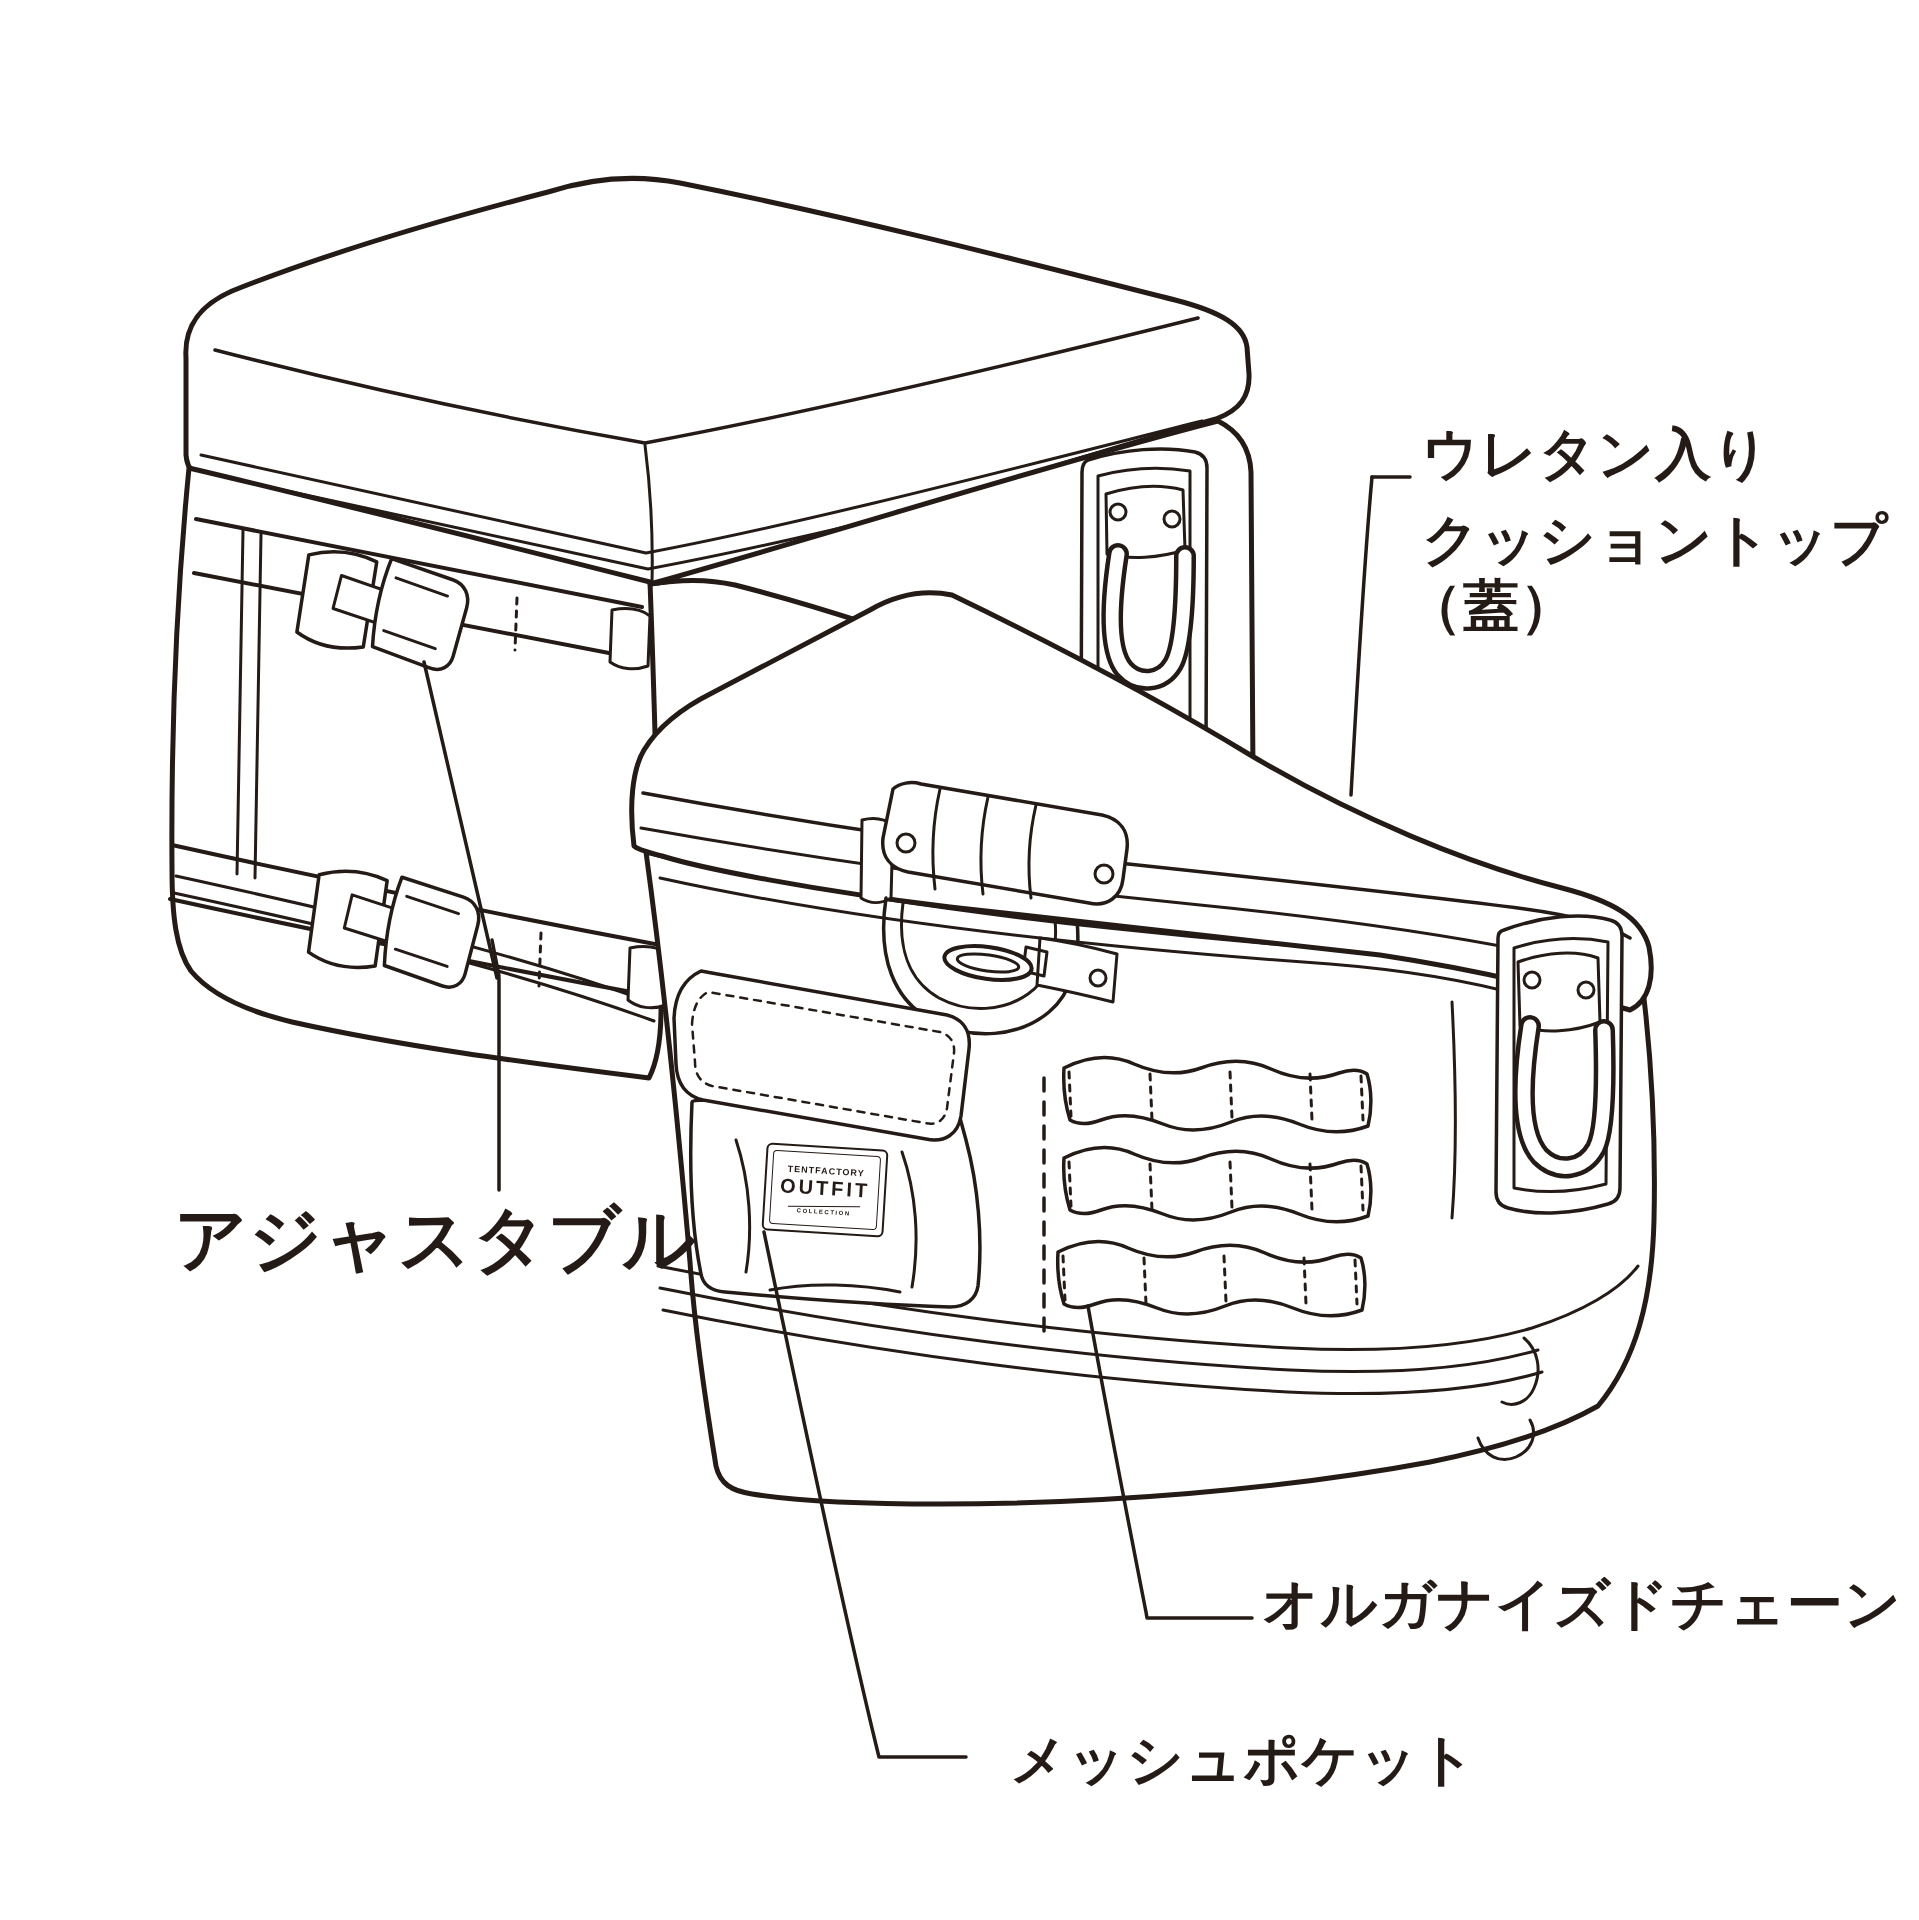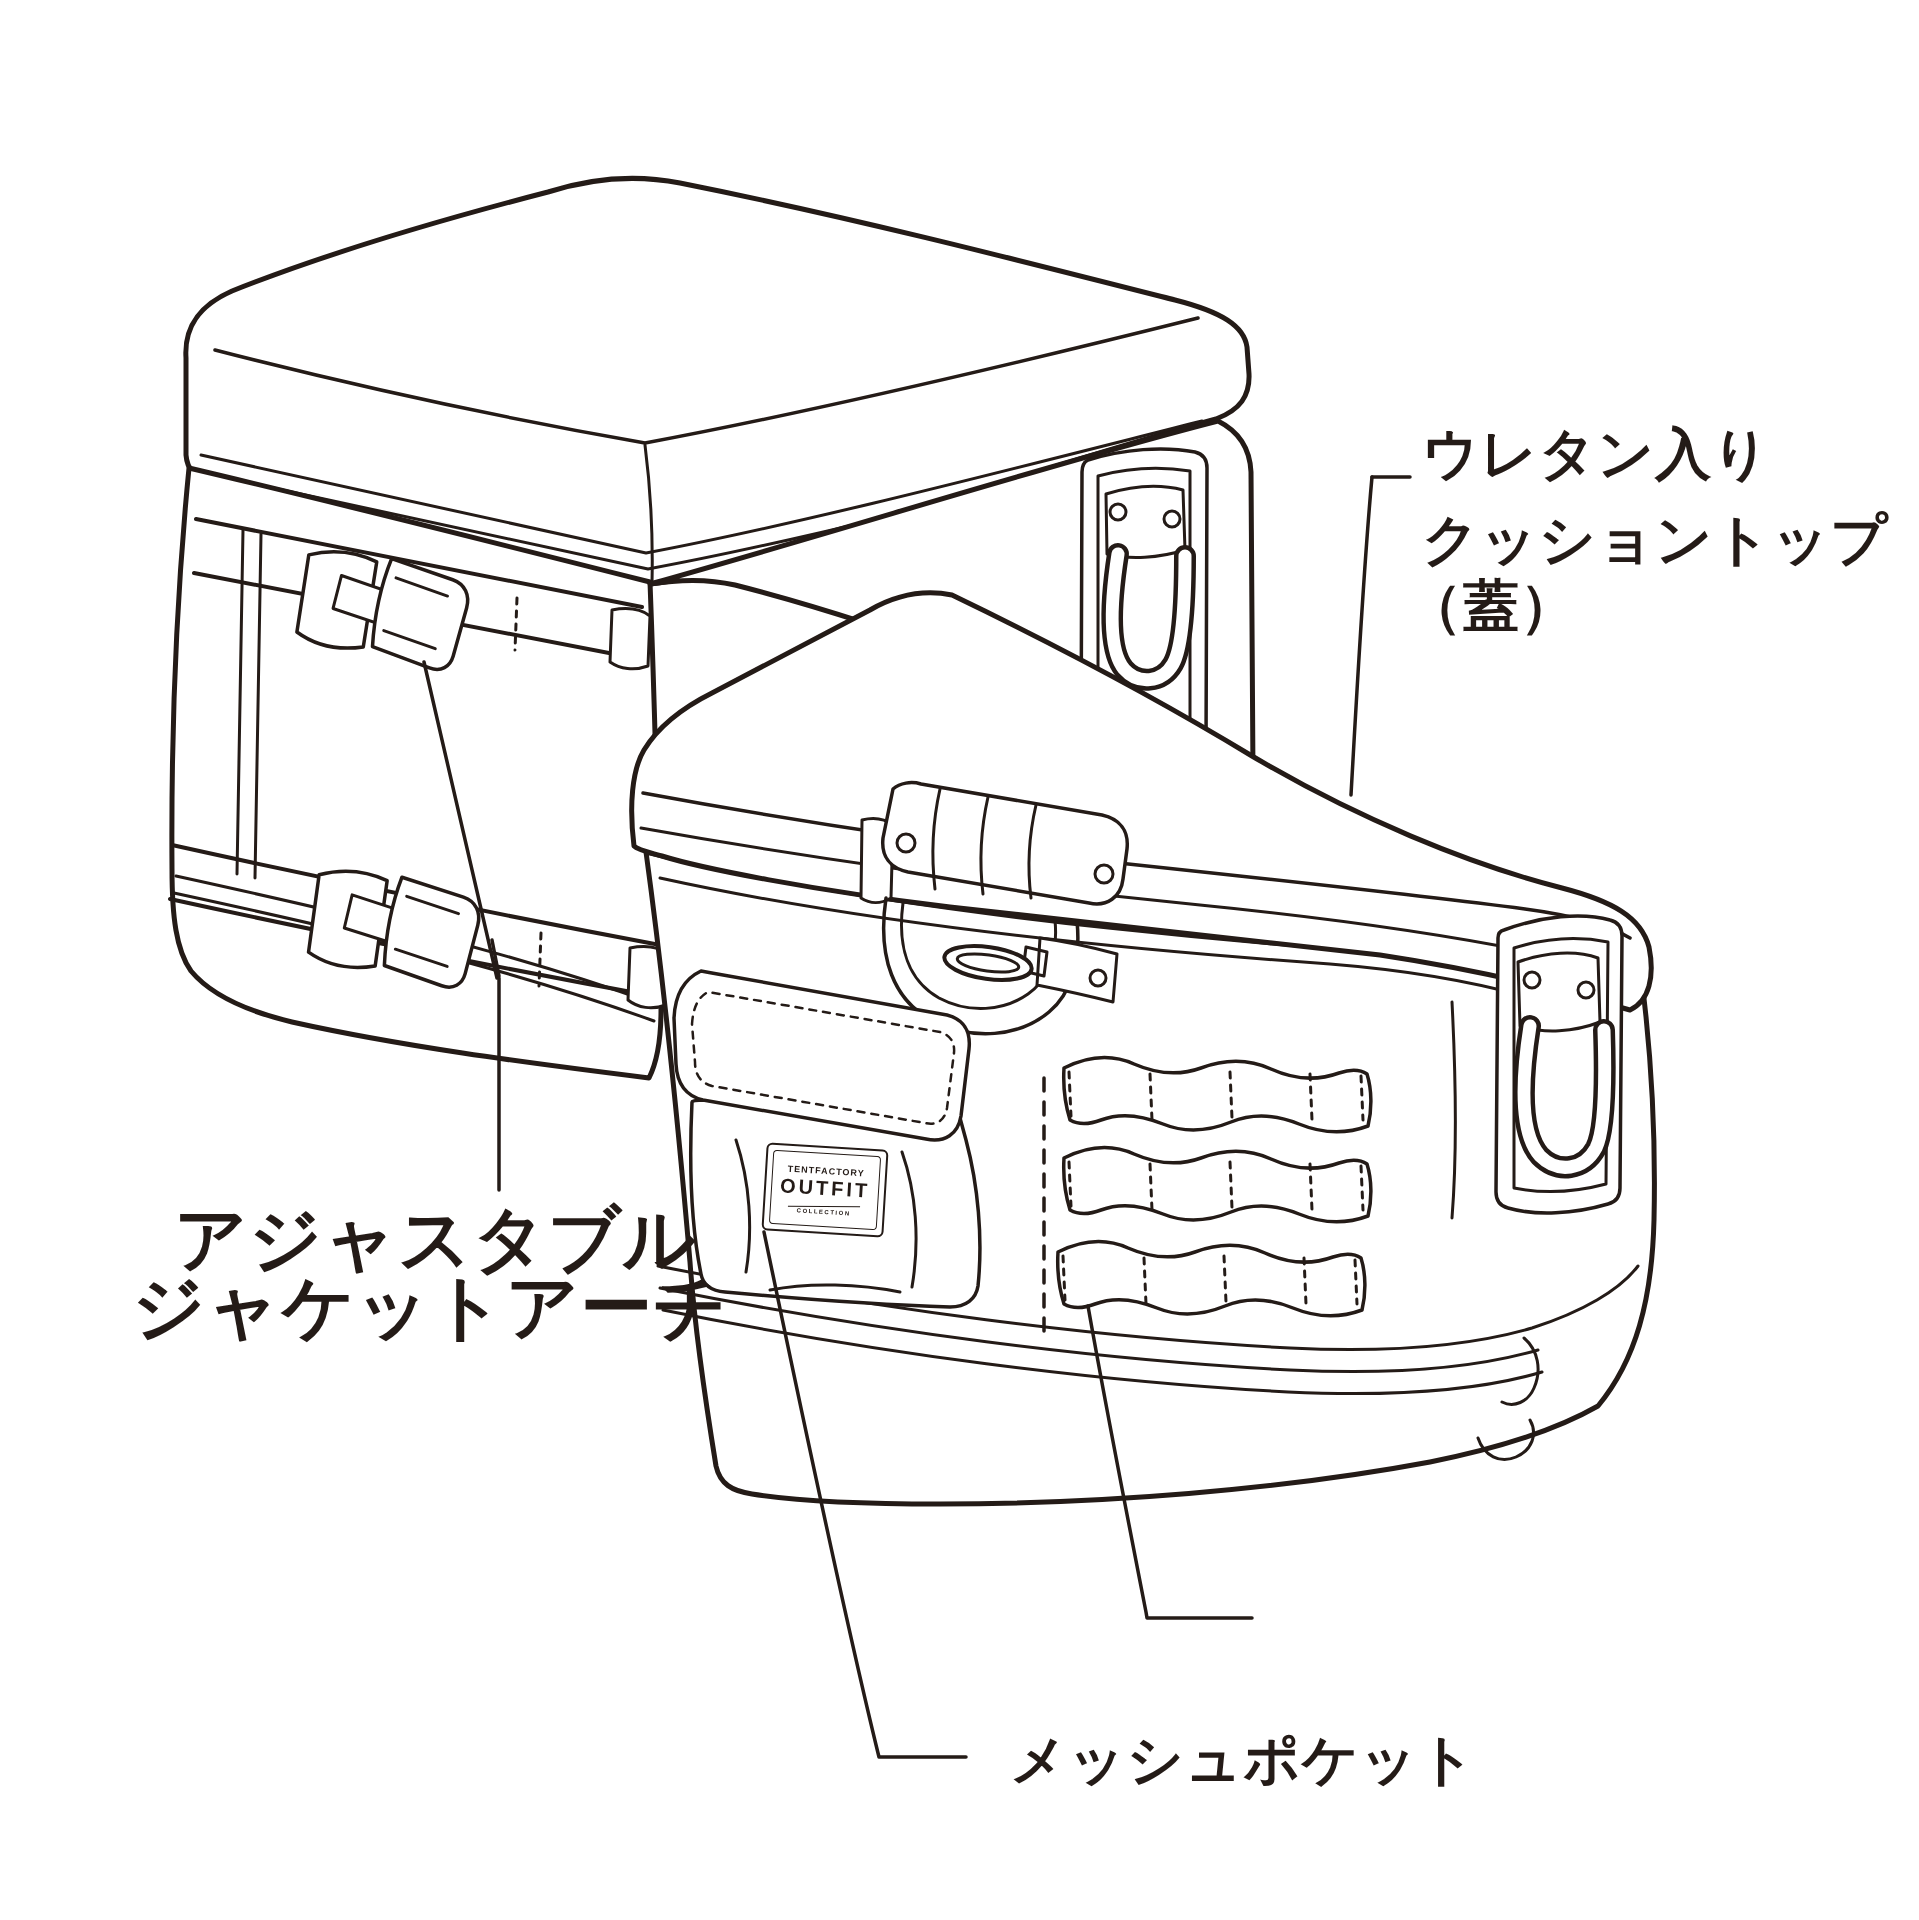--- a/index.html
+++ b/index.html
@@ -180,22 +180,22 @@
       <path class="t35" d="M 764,1232 C 800,1405 843,1610 878,1753 L 879,1757 L 966,1757"></path>
     </g>
   </g>
 </svg>
 
 <div class="label fs56" style="left:1422px;top:420px;">ウレタン入り</div>
 <div class="label fs56" style="left:1422px;top:496px;margin-top:10px;">クッショントップ</div>
 <div class="label fs56" style="left:1406px;top:572px;">（蓋）</div>
 
 <div class="label fs55" style="left:174px;top:1196px;">アジャスタブル</div>
-<div class="label fs55" style="left:132px;top:1264px;">ジャケットアーチ</div>
-
+
+<div class="label fs56" style="left:1262px;top:1570px;">オルガナイズドチェーン</div>
 
 <div class="label fs56" style="left:1010px;top:1726px;">メッシュポケット</div>
 
 <div class="patch">
   <div class="patch-inner">
     <div class="patch-top">TENTFACTORY</div>
     <div class="patch-main">OUTFIT</div>
     <div class="patch-script"></div>
     <div class="patch-bottom">COLLECTION</div>
   </div>

